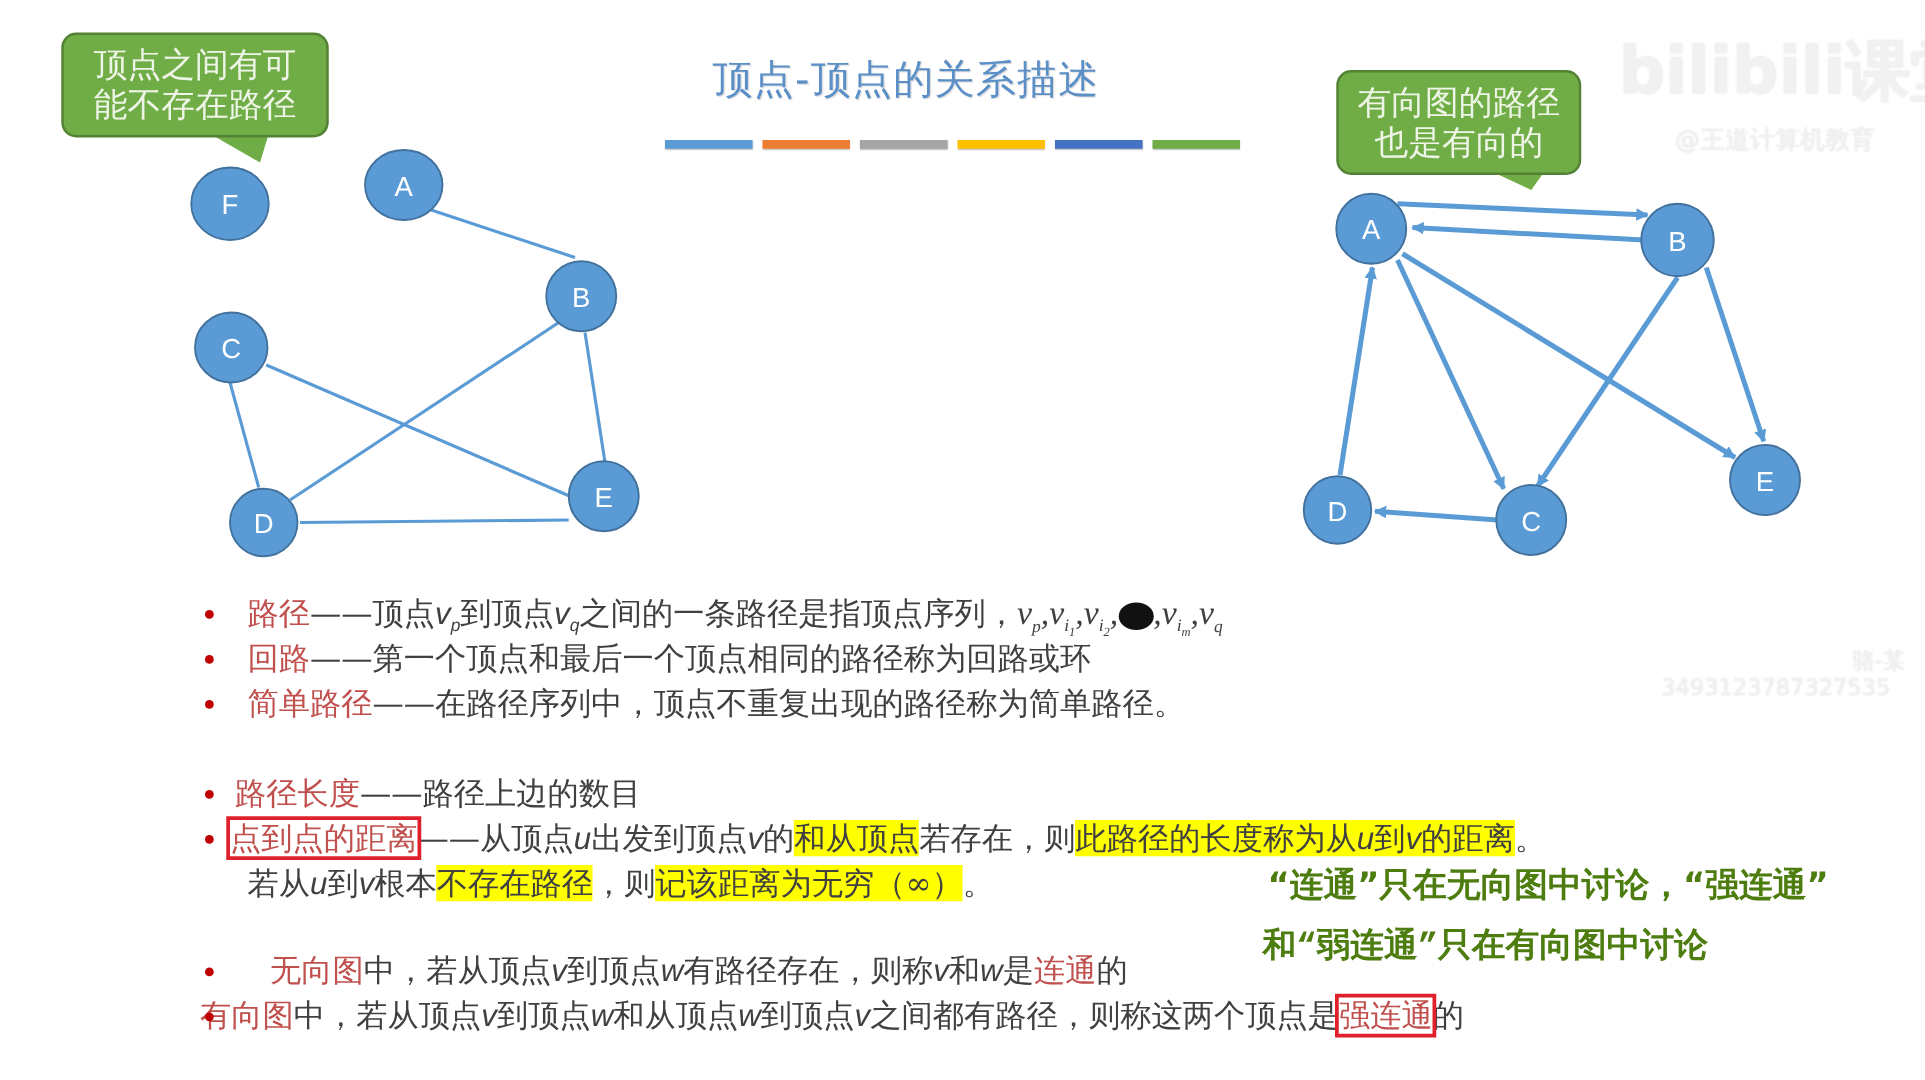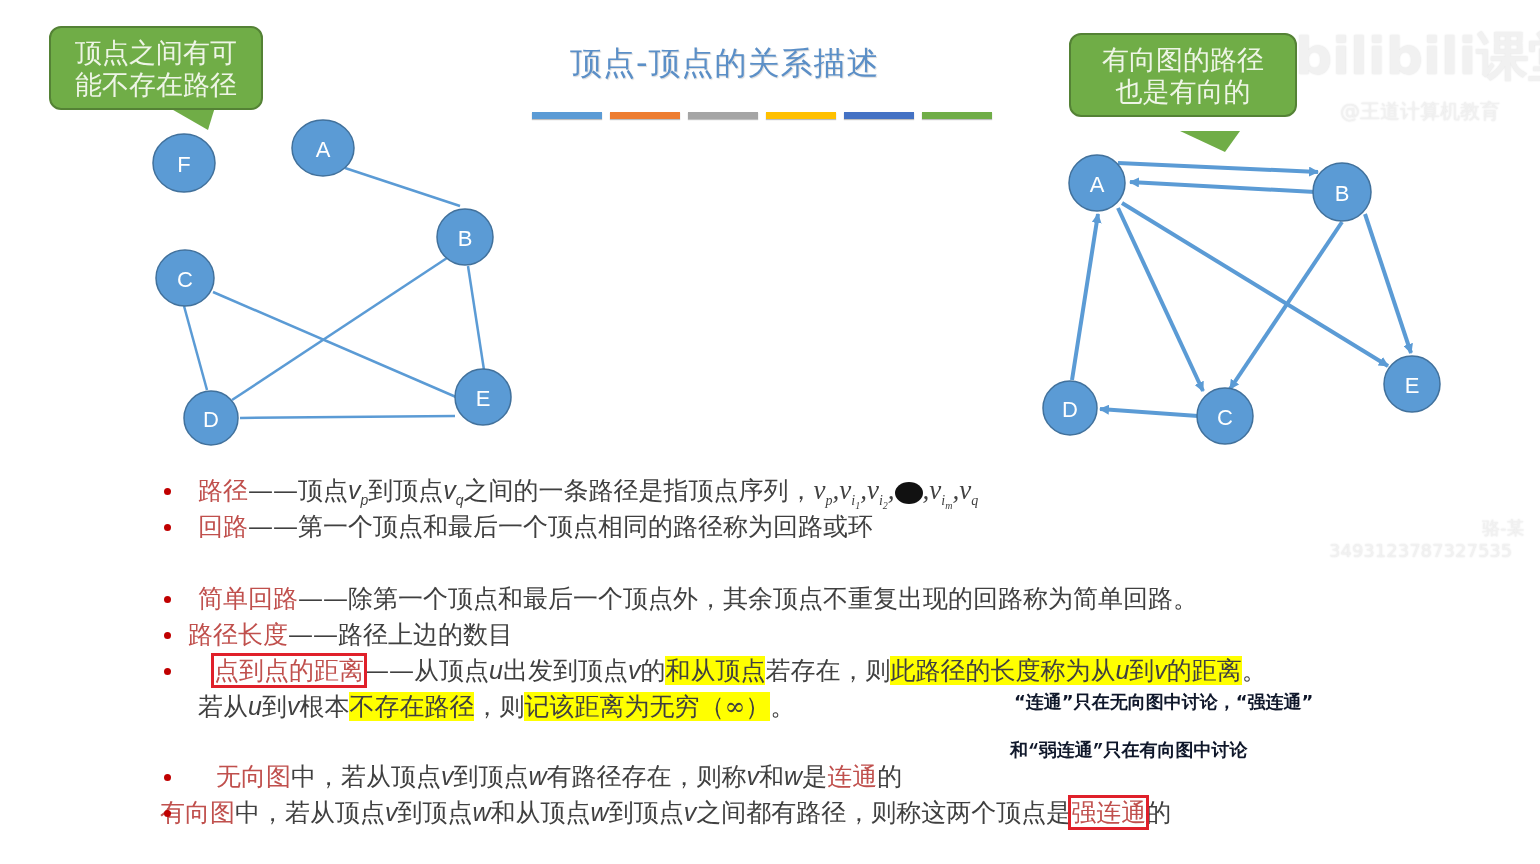--- a/index.html
+++ b/index.html
@@ -14,21 +14,21 @@
              font-size:27px; line-height:32px; text-align:center; box-sizing:border-box; }
   svg.graph { position:absolute; left:0; top:0; }
   .node-label { fill:#ffffff; font-family:"Liberation Sans",sans-serif; font-size:22px; text-anchor:middle; dominant-baseline:central; }
   .line { position:absolute; white-space:nowrap; font-size:25px; color:#404040; font-family:"DejaVu Serif","Liberation Serif",serif; }
   .dot { position:absolute; left:0; top:12px; width:7px; height:7px; border-radius:50%; background:#c00000; }
   .term { color:#c0504d; }
   .hl { background:#ffff00; }
   .it { font-style:italic; font-family:"Liberation Sans",sans-serif; }
   sub { font-size:14px; }
   .boxed { outline:3px solid #e0202a; outline-offset:0px; }
-  .redtext { color:#0f172a; font-weight:bold; font-size:18px; white-space:nowrap; font-family:"DejaVu Sans",sans-serif; }
+  .redtext { color:#4d7c0f; font-weight:bold; font-size:27px; white-space:nowrap; font-family:"DejaVu Sans",sans-serif; }
   .watermark { color:#f1f1f1; text-shadow:0 0 2px #e0e0e0; white-space:nowrap; font-family:"DejaVu Sans",sans-serif; }
 </style>
 </head>
 <body>
 
 <div class="abs title">顶点-顶点的关系描述</div>
 <div class="abs bars">
   <span style="background:#5b9bd5"></span>
   <span style="background:#ed7d31"></span>
   <span style="background:#a5a5a5"></span>
@@ -115,21 +115,21 @@
         <circle cx="1412" cy="384" r="28" fill="#5b9bd5" stroke="#41719c" stroke-width="1.5"></circle>
         <text class="node-label" x="1412" y="385">E</text>
       </g>
   </g>
 </svg>
 
 <div class="abs callout" style="left:49px;top:26px;width:214px;height:84px;padding-top:9px;">
   <div>顶点之间有可</div>
   <div>能不存在路径</div>
 </div>
-<div class="abs callout" style="left:1069px;top:33px;width:228px;height:84px;padding-top:9px;">
+<div class="abs callout" style="left:1069px;top:56px;width:196px;height:84px;padding-top:9px;">
   <div>有向图的路径</div>
   <div>也是有向的</div>
 </div>
 
 <div class="abs watermark" style="left:1295px;top:22px;font-size:52px;font-weight:bold;">bilibili课堂</div>
 <div class="abs watermark" style="left:1340px;top:98px;font-size:20px;">@王道计算机教育</div>
 <div class="abs watermark" style="left:1482px;top:516px;font-size:18px;">骆-某</div>
 <div class="abs watermark" style="left:1329px;top:540px;font-size:18px;">3493123787327535</div>
 
 <div class="abs" style="left:160px;top:470px;width:1300px;height:380px;">
@@ -137,34 +137,34 @@
   <div class="line" style="top:4px;">
     <span class="dot" style="left:4px;top:14px;"></span>
     <span style="margin-left:38px" class="term">路径</span><span>——</span><span>顶点</span><span class="it">v</span><sub class="it">p</sub><span>到顶点</span><span class="it">v</span><sub class="it">q</sub><span>之间的一条路径是指顶点序列，</span><span style="font-style:italic;font-family:'Liberation Serif',serif;font-size:27px;"><span>v</span><sub>p</sub>,<span>v</span><sub>i<sub style="font-size:10px">1</sub></sub>,<span>v</span><sub>i<sub style="font-size:10px">2</sub></sub>,<span style="display:inline-block;width:28px;height:22px;background:#111;border-radius:50%;vertical-align:middle;"></span>,<span>v</span><sub>i<sub style="font-size:10px">m</sub></sub>,<span>v</span><sub>q</sub></span>
   </div>
 
   <div class="line" style="top:40px;">
     <span class="dot" style="left:4px;top:14px;"></span>
     <span style="margin-left:38px" class="term">回路</span><span>——</span><span>第一个顶点和最后一个顶点相同的路径称为回路或环</span>
   </div>
 
+  <div class="line" style="top:76px;">
+    <span class="dot" style="left:4px;top:14px;"></span>
+    <span style="margin-left:38px" class="term">简单路径</span><span>——</span><span>在路径序列中，顶点不重复出现的路径称为简单路径。</span>
+  </div>
 
-  <div class="line" style="top:112px;">
-    <span class="dot" style="left:4px;top:14px;"></span>
-    <span style="margin-left:38px" class="term">简单回路</span><span>——</span><span>除第一个顶点和最后一个顶点外，其余顶点不重复出现的回路称为简单回路。</span>
-  </div>
 
   <div class="line" style="top:148px;">
     <span class="dot" style="left:4px;top:14px;"></span>
     <span style="margin-left:28px" class="term">路径长度</span><span>——</span><span>路径上边的数目</span>
   </div>
 
   <div class="line" style="top:184px;">
     <span class="dot" style="left:4px;top:14px;"></span>
-    <span style="margin-left:54px" class="term boxed">点到点的距离</span><span>——</span><span>从顶点</span><span class="it">u</span><span>出发到顶点</span><span class="it">v</span><span>的</span><span class="hl">和从顶点</span><span>若存在，则</span><span class="hl"><span>此路径的长度称为从</span><span class="it">u</span><span>到</span><span class="it">v</span><span>的距离</span></span><span>。</span>
+    <span style="margin-left:24px" class="term boxed">点到点的距离</span><span>——</span><span>从顶点</span><span class="it">u</span><span>出发到顶点</span><span class="it">v</span><span>的</span><span class="hl">和从顶点</span><span>若存在，则</span><span class="hl"><span>此路径的长度称为从</span><span class="it">u</span><span>到</span><span class="it">v</span><span>的距离</span></span><span>。</span>
   </div>
   <div class="line" style="top:220px;left:38px;">
     <span>若从</span><span class="it">u</span><span>到</span><span class="it">v</span><span>根本</span><span class="hl">不存在路径</span><span>，则</span><span class="hl">记该距离为无穷（∞）</span><span>。</span>
   </div>
 
   <div class="line" style="top:290px;">
     <span class="dot" style="left:4px;top:14px;"></span>
     <span style="margin-left:56px" class="term">无向图</span><span>中，若从顶点</span><span class="it">v</span><span>到顶点</span><span class="it">w</span><span>有路径存在，则称</span><span class="it">v</span><span>和</span><span class="it">w</span><span>是</span><span class="term">连通</span><span>的</span>
   </div>
 

